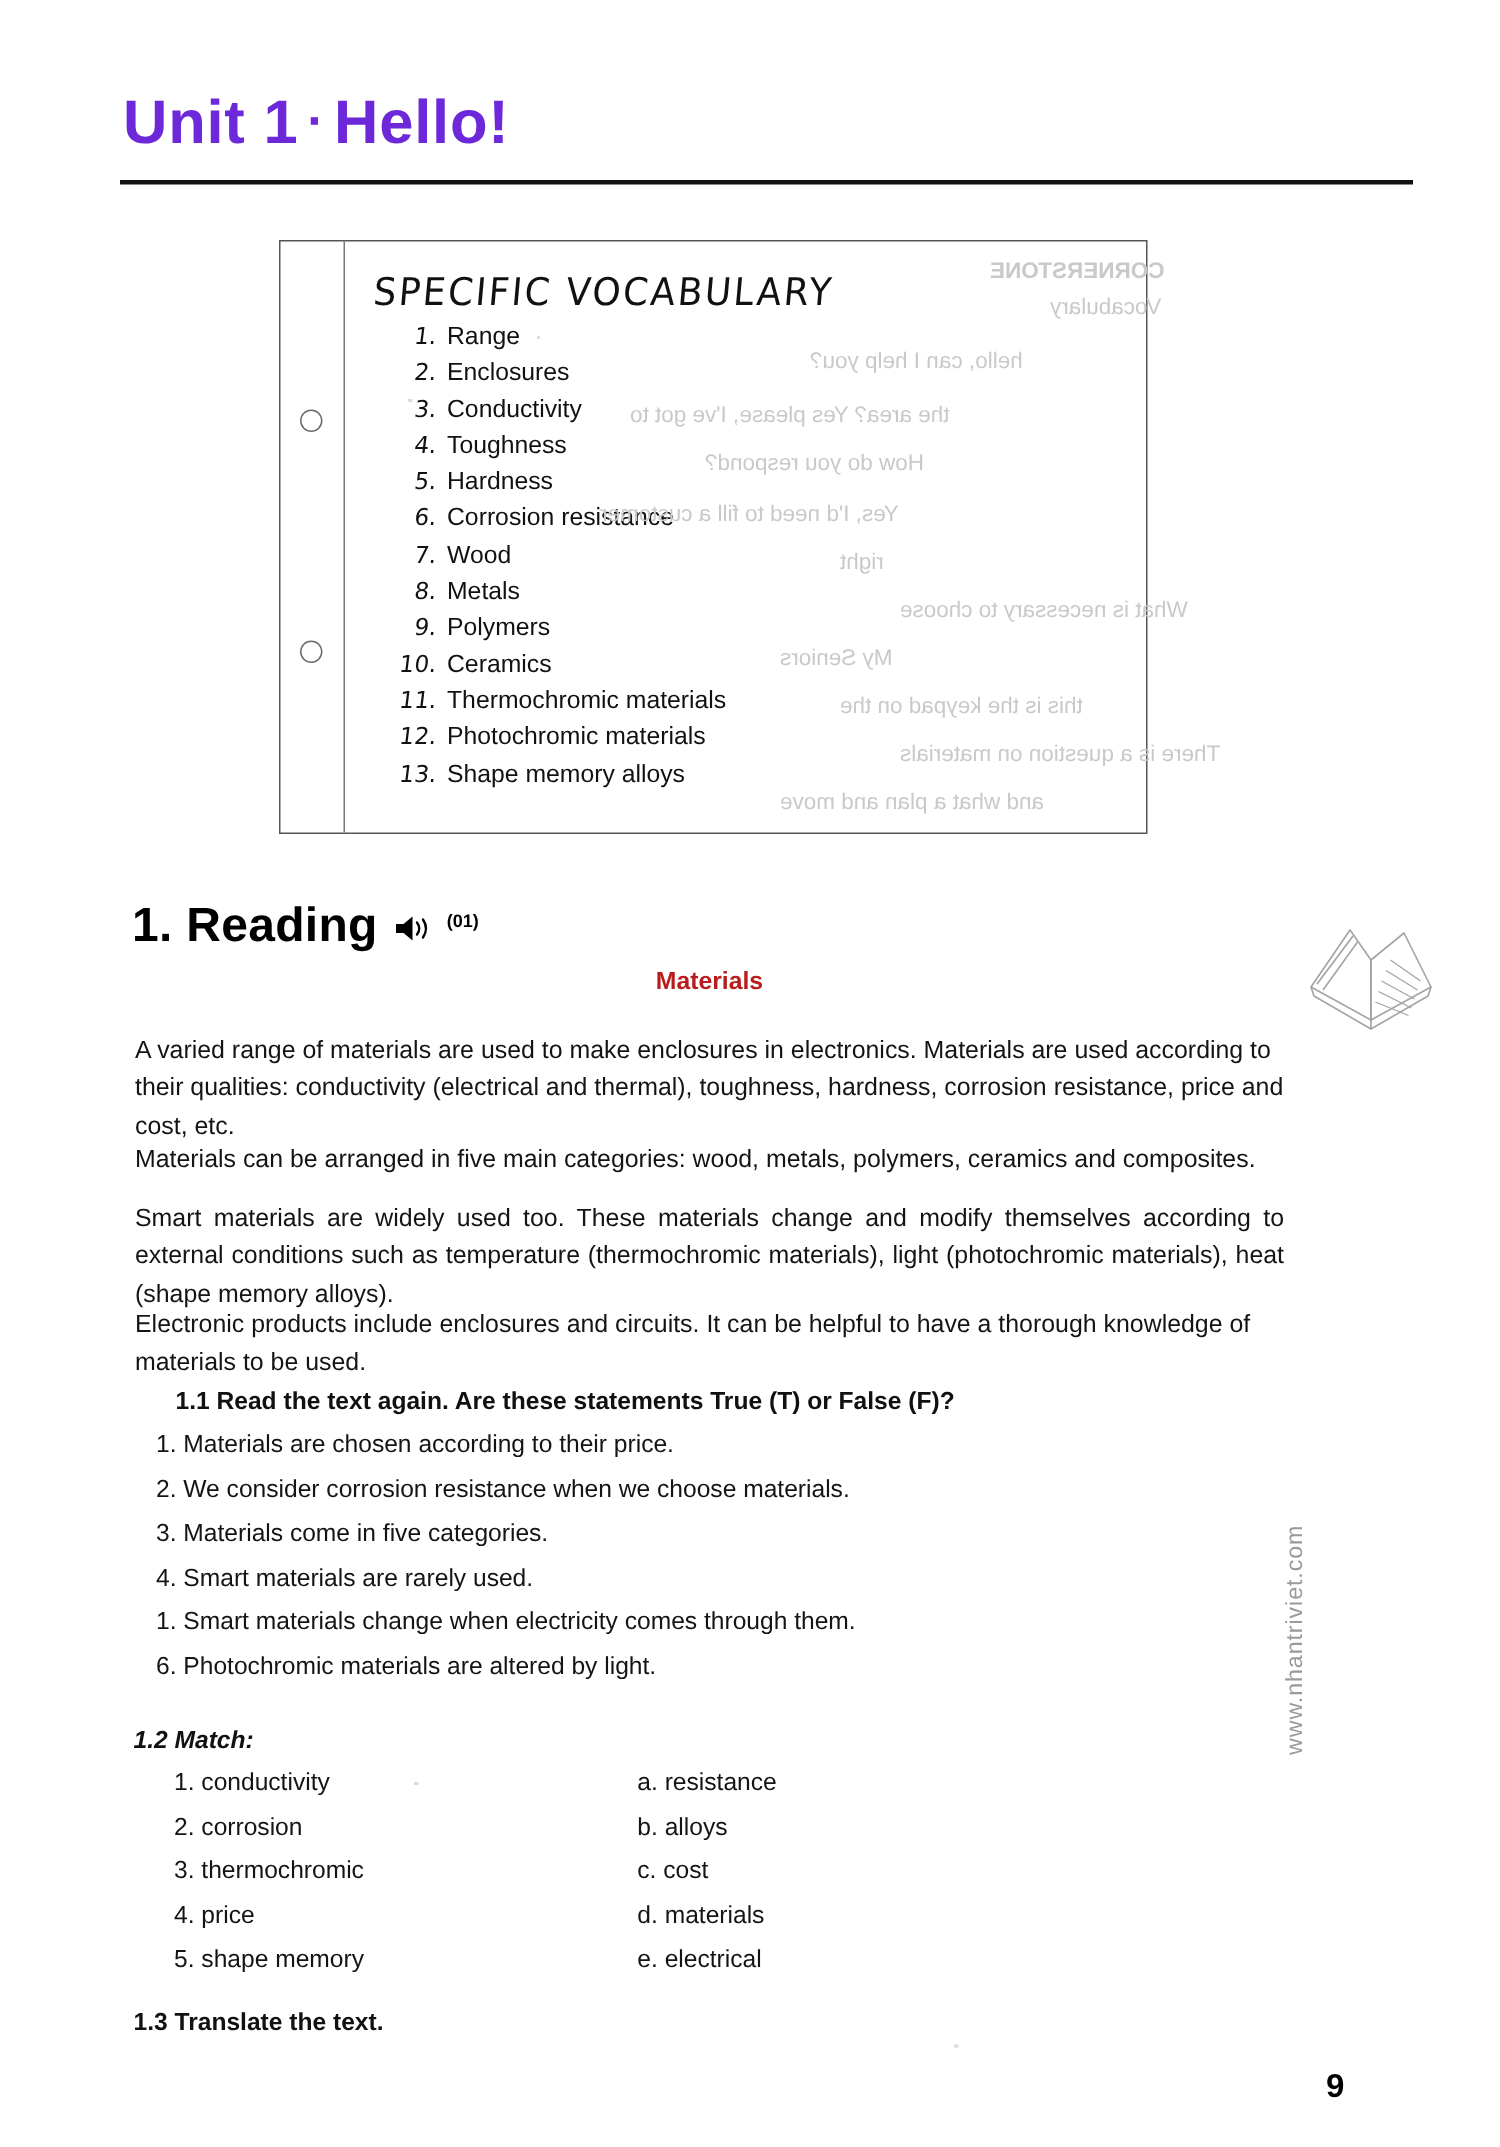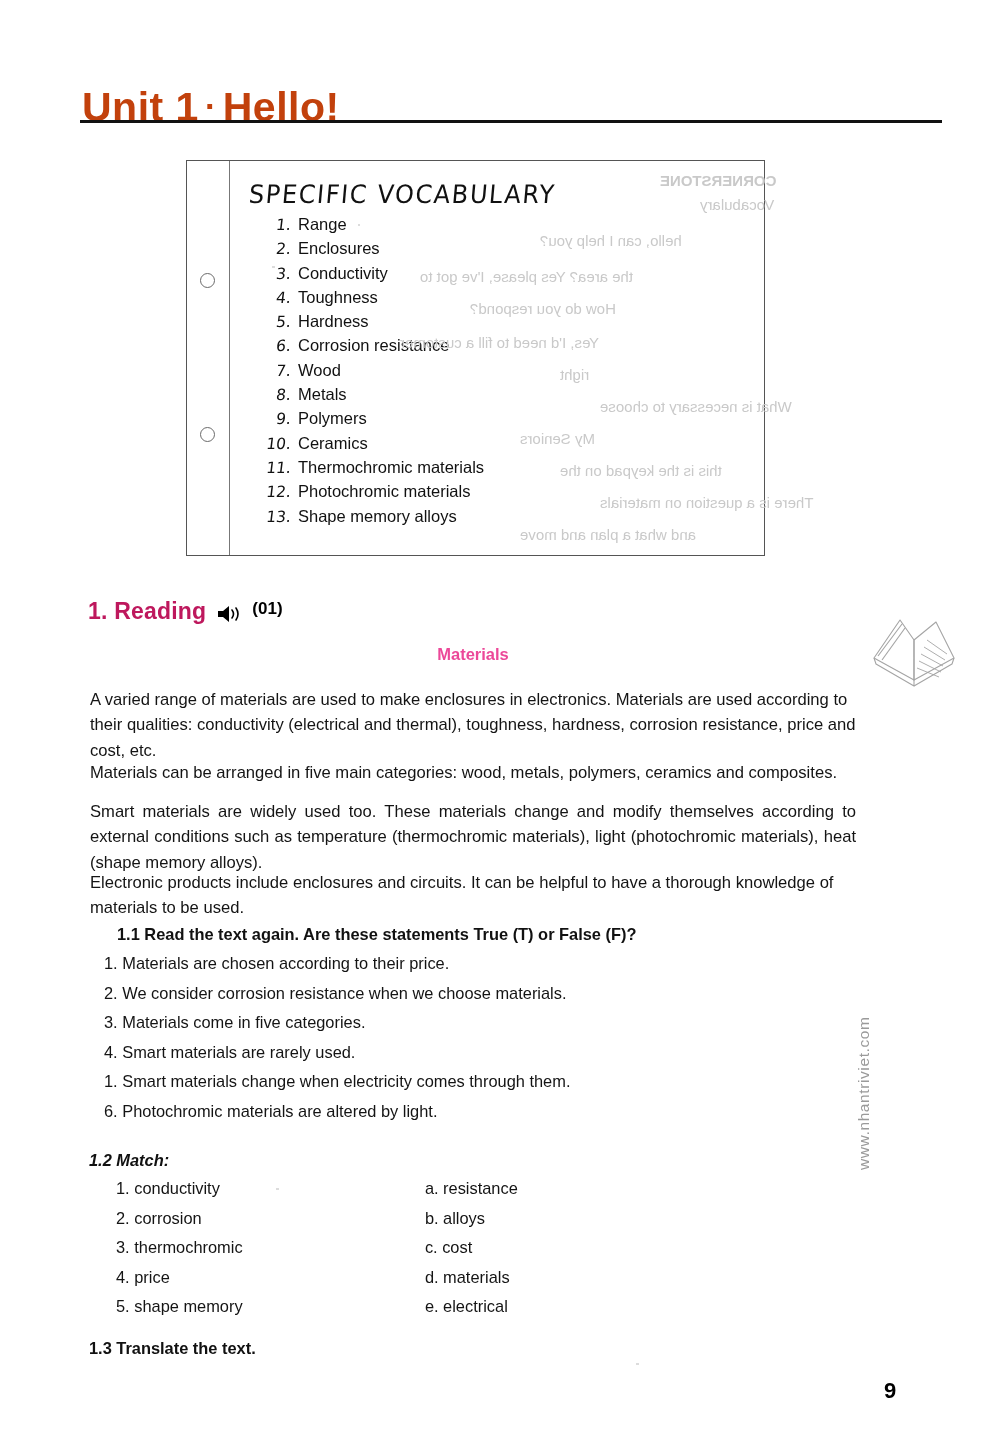--- a/index.html
+++ b/index.html
@@ -22,23 +22,22 @@
   }
 
   
   .unit-title {
     position: absolute;
     left: 82px;
     top: 58px;
     font-size: 41px;
     font-weight: bold;
     letter-spacing: 0.5px;
-    color: #c2410c;
+    color: #6d28d9;
     white-space: nowrap;
-    margin-top: 26px;
   }
   .unit-title .dot {
     padding: 0 6px;
     font-size: 34px;
     vertical-align: 3px;
   }
   .header-rule {
     position: absolute;
     left: 80px;
     top: 120px;
@@ -148,34 +147,34 @@
   
   .section-heading {
     position: absolute;
     left: 88px;
     top: 598px;
     display: flex;
     align-items: center;
     gap: 10px;
   }
   .section-heading .label {
-    font-size: 23px;
+    font-size: 32px;
     font-weight: bold;
     letter-spacing: 0.2px;
-    color: #be185d;
+    color: #000000;
   }
   .speaker-icon {
     display: inline-block;
     width: 30px;
     height: 20px;
     position: relative;
     top: 2px;
   }
   .audio-num {
-    font-size: 17px;
+    font-size: 12px;
     font-weight: bold;
     color: #000;
     position: relative;
     top: -3px;
     margin-left: -4px;
   }
 
   
   .book-icon {
     position: absolute;
@@ -188,21 +187,21 @@
 
   
   .reading-title {
     position: absolute;
     left: 88px;
     top: 645px;
     width: 770px;
     text-align: center;
     font-size: 16.5px;
     font-weight: bold;
-    color: #ec4899;
+    color: #b91c1c;
   }
   .body-text {
     position: absolute;
     left: 90px;
     width: 766px;
     font-size: 16.6px;
     line-height: 25.8px;
     color: #141414;
   }
   .body-text.p1 { top: 670px; text-align: left; }

